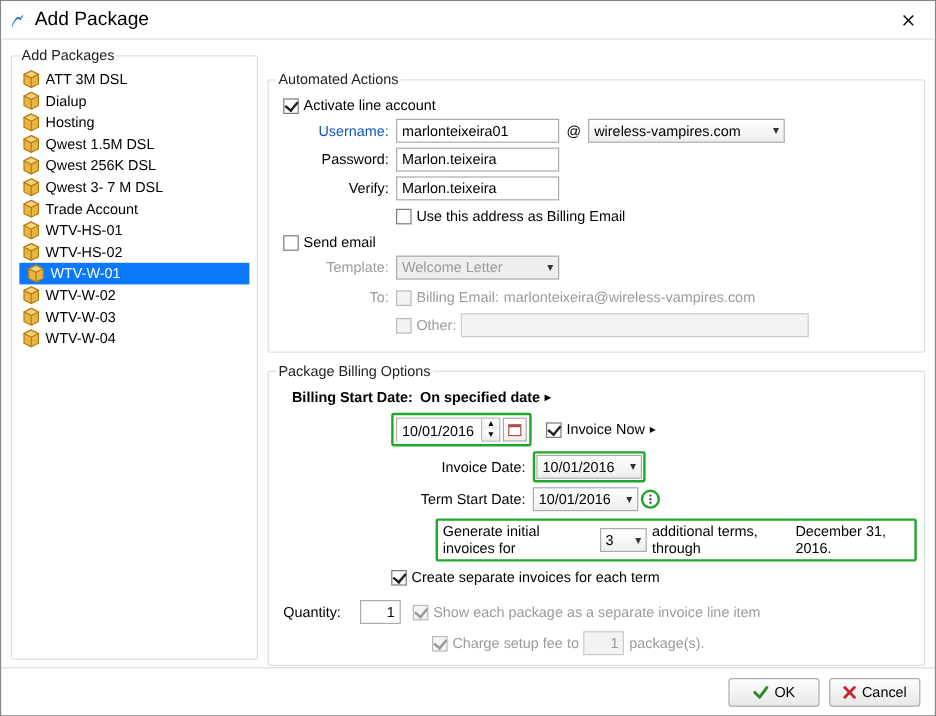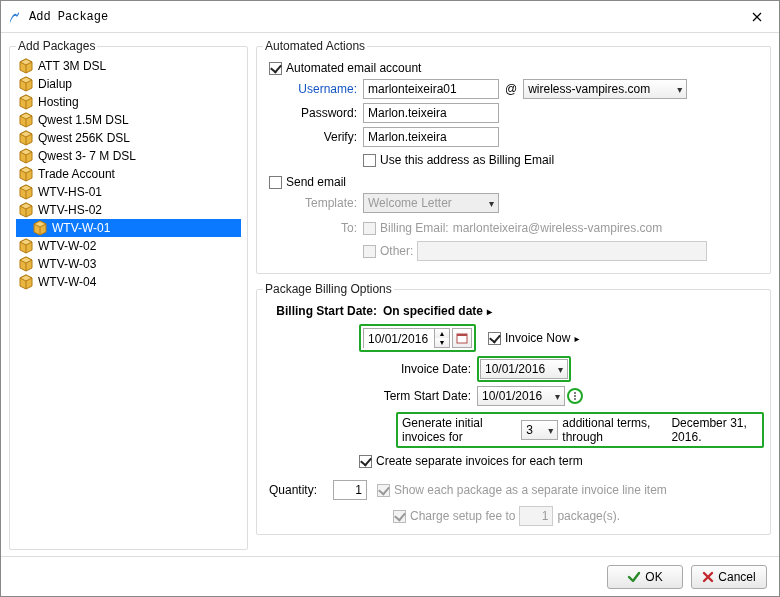--- a/index.html
+++ b/index.html
@@ -16,75 +16,75 @@
     }
     .titlebar {
       height: 32px;
       display: flex;
       align-items: center;
       padding: 0 6px;
       background: #fff;
       border-bottom: 1px solid #ddd;
     }
     .titlebar .favicon { width: 16px; height: 16px; margin-right: 6px; }
-    .titlebar .title { flex: 1; font-size: 12px; font-family: Liberation Mono, monospace; }
+    .titlebar .title { flex: 1; font-size: 16px; }
     .titlebar .close {
       width: 32px; height: 24px;
       display: flex; align-items: center; justify-content: center;
       font-size: 12px; color: #000;
     }
 
     .main {
       display: flex;
       padding: 6px 8px;
       height: calc(100% - 32px - 40px);
     }
 
     fieldset {
       border: 1px solid #ddd;
       border-radius: 2px;
       padding: 4px 6px 8px 6px;
     }
     legend { font-size: 12px; padding: 0 2px; color: #222; }
 
     .left {
-      width: 239px;
+      width: 206px;
       display: flex;
       flex-direction: column;
     }
     .pkg-fieldset { height: 100%; }
     .pkg-list {
       height: 100%;
       overflow: auto;
     }
     .pkg-item {
       display: flex;
       align-items: center;
       padding: 1px 2px;
       border-radius: 0;
       cursor: default;
       white-space: nowrap;
     }
     .pkg-item.selected {
       background: #0b79ff;
-      padding-left: 16px;
+      padding-left: 6px;
       padding-right: 2px;
     }
     .pkg-item .cube { width: 16px; height: 16px; flex: 0 0 16px; margin-right: 4px; }
     .pkg-item .label { font-size: 12px; }
     .pkg-item.selected .label { color: #fff; }
 
     .right {
       flex: 1;
       padding-left: 8px;
       display: flex;
       flex-direction: column;
       gap: 8px;
     }
-    .actions-fieldset { padding-bottom: 12px; }
+    .actions-fieldset { padding-bottom: 12px; margin-top: 20px; }
     .row { display: flex; align-items: center; margin-top: 4px; }
     .lbl { width: 70px; text-align: right; margin-right: 6px; }
     .lbl.long { width: 108px; }
 
     input[type="text"], input[type="password"] {
       border: 1px solid #aaa;
       height: 20px;
       padding: 1px 4px;
       font: inherit;
       background: #fff;
@@ -290,21 +290,21 @@
     </fieldset>
   </div>
 
   <div class="right">
 
     <fieldset class="actions-fieldset">
       <legend>Automated Actions</legend>
 
       <div class="row" style="margin-left:6px;">
         <span class="checkbox checked"></span>
-        <span>Automated email account</span>
+        <span>Activate line account</span>
       </div>
 
       <div style="margin-left:24px">
         <div class="row">
           <span class="lbl link">Username:</span>
           <input type="text" class="wide" value="marlonteixeira01" style="">
           <span style="margin:0 6px">@</span>
           <span class="dropdown" style="width:164px">
             <span>wireless-vampires.com</span>
             <span class="arrow" style="margin-left:auto">▾</span>

